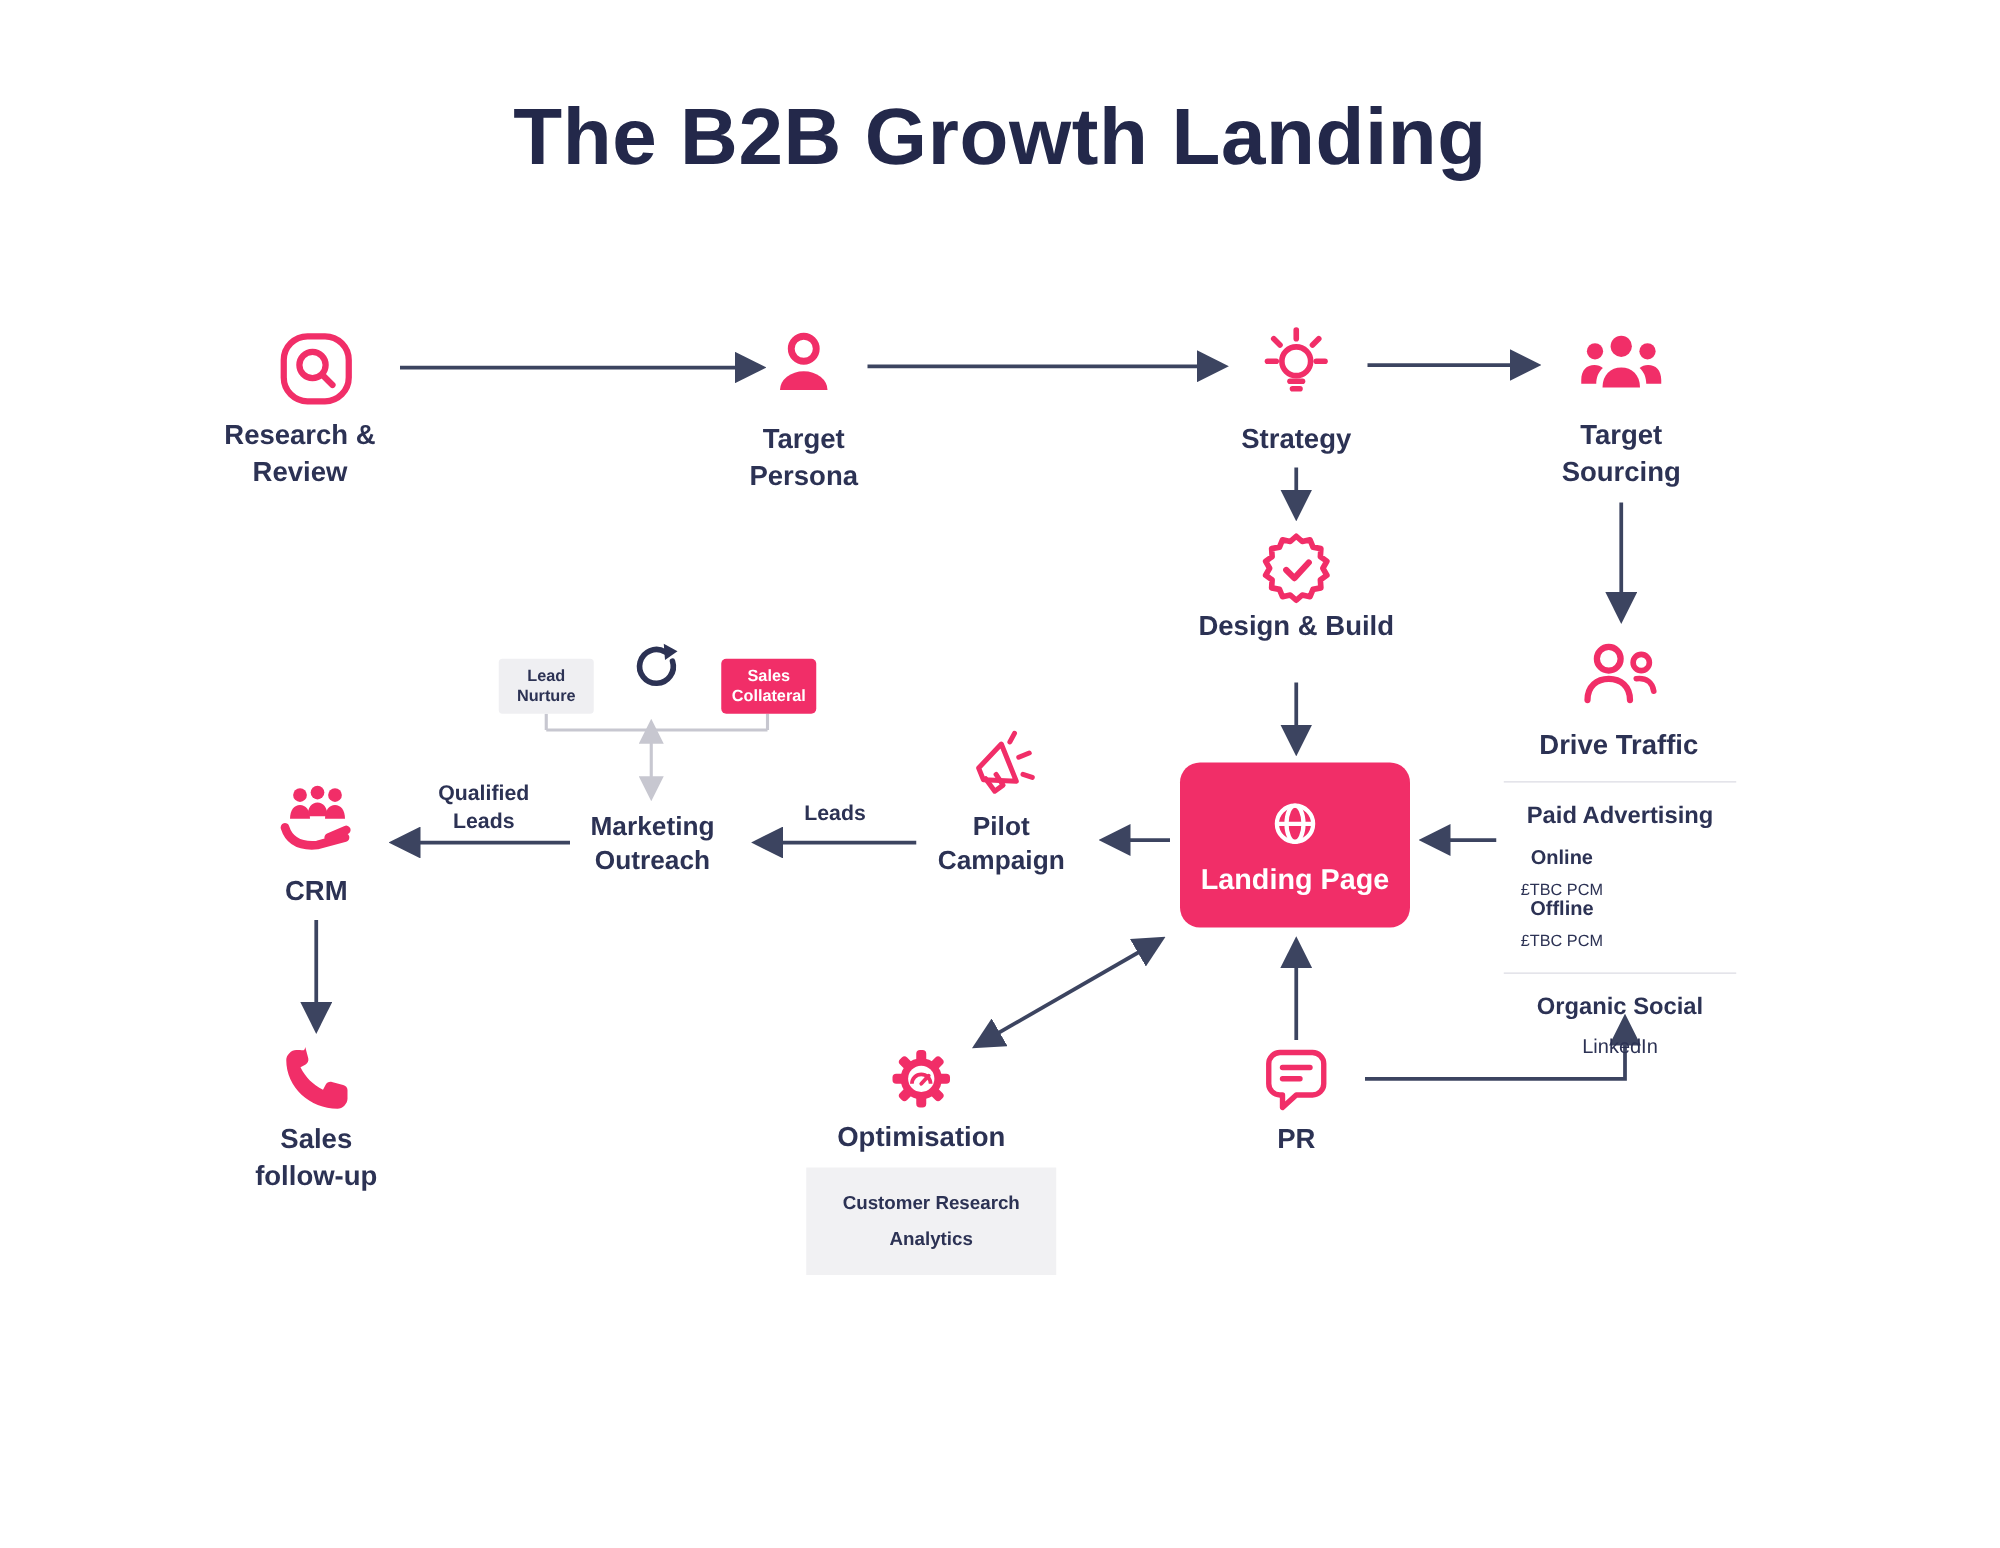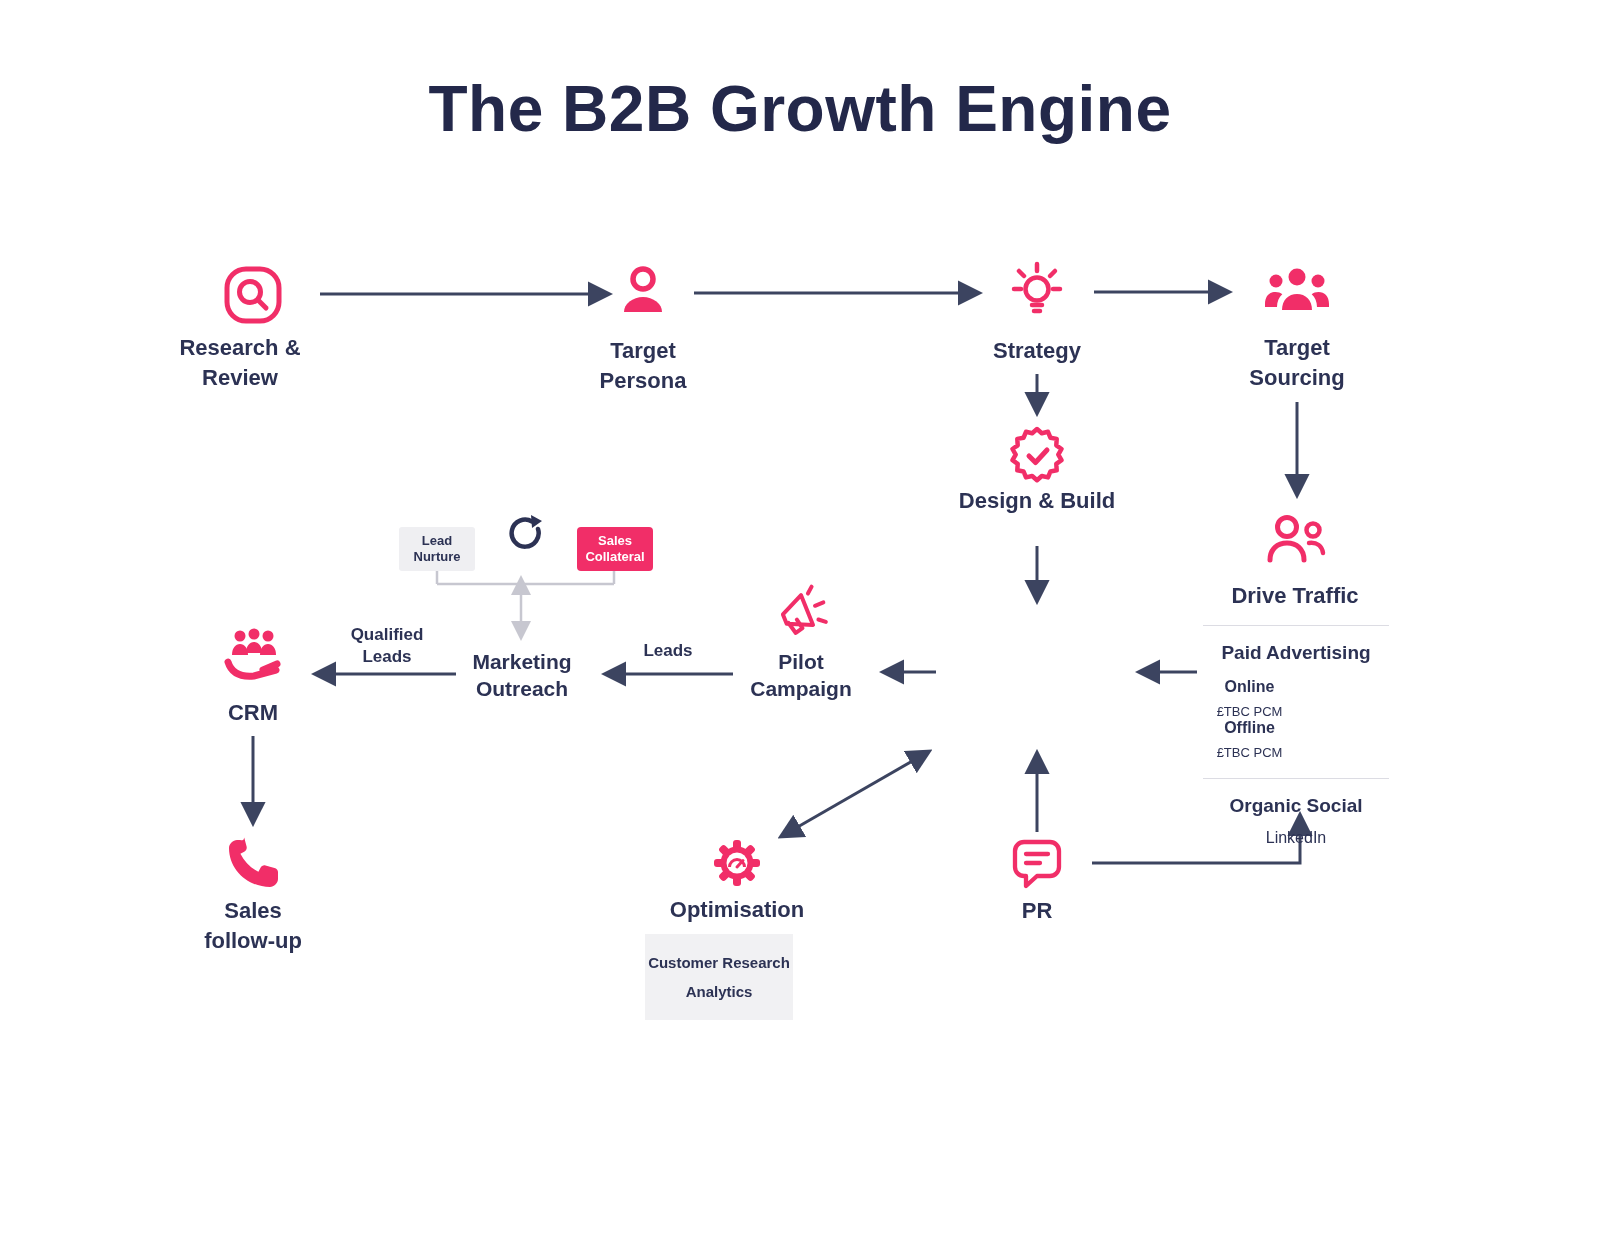--- a/index.html
+++ b/index.html
@@ -32,36 +32,36 @@
   .panel .channel { font-size:16px; margin-top:12px; }
 
   .graybox { position:absolute; background:#EFEFF2; color:#2C3254; font-weight:700;
              display:flex; flex-direction:column; align-items:center; justify-content:center;
              text-align:center; border-radius:3px; }
   .pinkbox { position:absolute; background:#F12E68; color:#fff; font-weight:700;
              display:flex; align-items:center; justify-content:center; text-align:center;
              border-radius:4px; white-space:pre-line; }
   .minibox { font-size:13px; line-height:16px; white-space:pre-line; }
 
-  .optbox { position:absolute; left:645px; top:934px; width:148px; height:86px;
+  .optbox { position:absolute; left:645px; top:934px; width:200px; height:86px;
             background:#F1F1F3; display:flex; flex-direction:column; align-items:center;
             justify-content:center; gap:12px; }
   .optbox div { font-weight:700; font-size:15px; color:#2C3254; }
 
   .logo { position:absolute; left:1158px; top:1064px; display:flex; align-items:center; gap:18px; }
   .logo .wordmark { font-size:49px; font-weight:800; color:#2E3450; letter-spacing:.5px; }
 
   svg { display:block; }
 </style>
 </head>
 <body>
 
 <div class="canvas">
 
-  <div class="title">The B2B Growth Engine</div>
+  <div class="title">The B2B Growth Landing</div>
 
   <svg width="1600" height="1238" style="position:absolute;left:0;top:0;pointer-events:none;">
     <defs>
       <marker id="ah" viewBox="0 0 10 10" refX="8" refY="5" markerWidth="8.5" markerHeight="8.5" orient="auto-start-reverse">
         <path d="M0,0 L10,5 L0,10 z" fill="#3C4460"></path>
       </marker>
       <marker id="ahg" viewBox="0 0 10 10" refX="8" refY="5" markerWidth="8" markerHeight="8" orient="auto-start-reverse">
         <path d="M0,0 L10,5 L0,10 z" fill="#C7C7D0"></path>
       </marker>
     </defs>
@@ -146,20 +146,30 @@
   <div class="icon" style="left:1261px;top:510px;">
     <svg width="68" height="58" viewBox="0 0 68 58" fill="none" stroke="#F12E68" stroke-linecap="round">
       <circle cx="26" cy="17" r="9.5" stroke-width="5"></circle>
       <path d="M9,50 c0-11 7.5-17 17-17 s17,6 17,17" stroke-width="5"></path>
       <circle cx="52" cy="20" r="6.5" stroke-width="4.5"></circle>
       <path d="M48,33 c8,-1 13,3 14,10" stroke-width="4.5"></path>
     </svg>
   </div>
   <div class="label" style="left:1295px;top:581px;">Drive Traffic</div>
 
+  <div class="landing">
+    <span>
+      <svg width="46" height="46" viewBox="0 0 46 46" fill="none" stroke="#ffffff" stroke-width="3.4">
+        <circle cx="23" cy="23" r="14.5"></circle>
+        <ellipse cx="23" cy="23" rx="6.8" ry="14.5"></ellipse>
+        <path d="M8.5,23 H37.5"></path>
+      </svg>
+    </span>
+    <span class="txt">Landing Page</span>
+  </div>
 
   <div class="panel">
     <div class="ptitle">Paid Advertising</div>
     <div class="cols">
       <div class="col">
         <div class="name">Online</div>
         <div class="price">£TBC PCM</div>
       </div>
       <div class="col">
         <div class="name">Offline</div>

